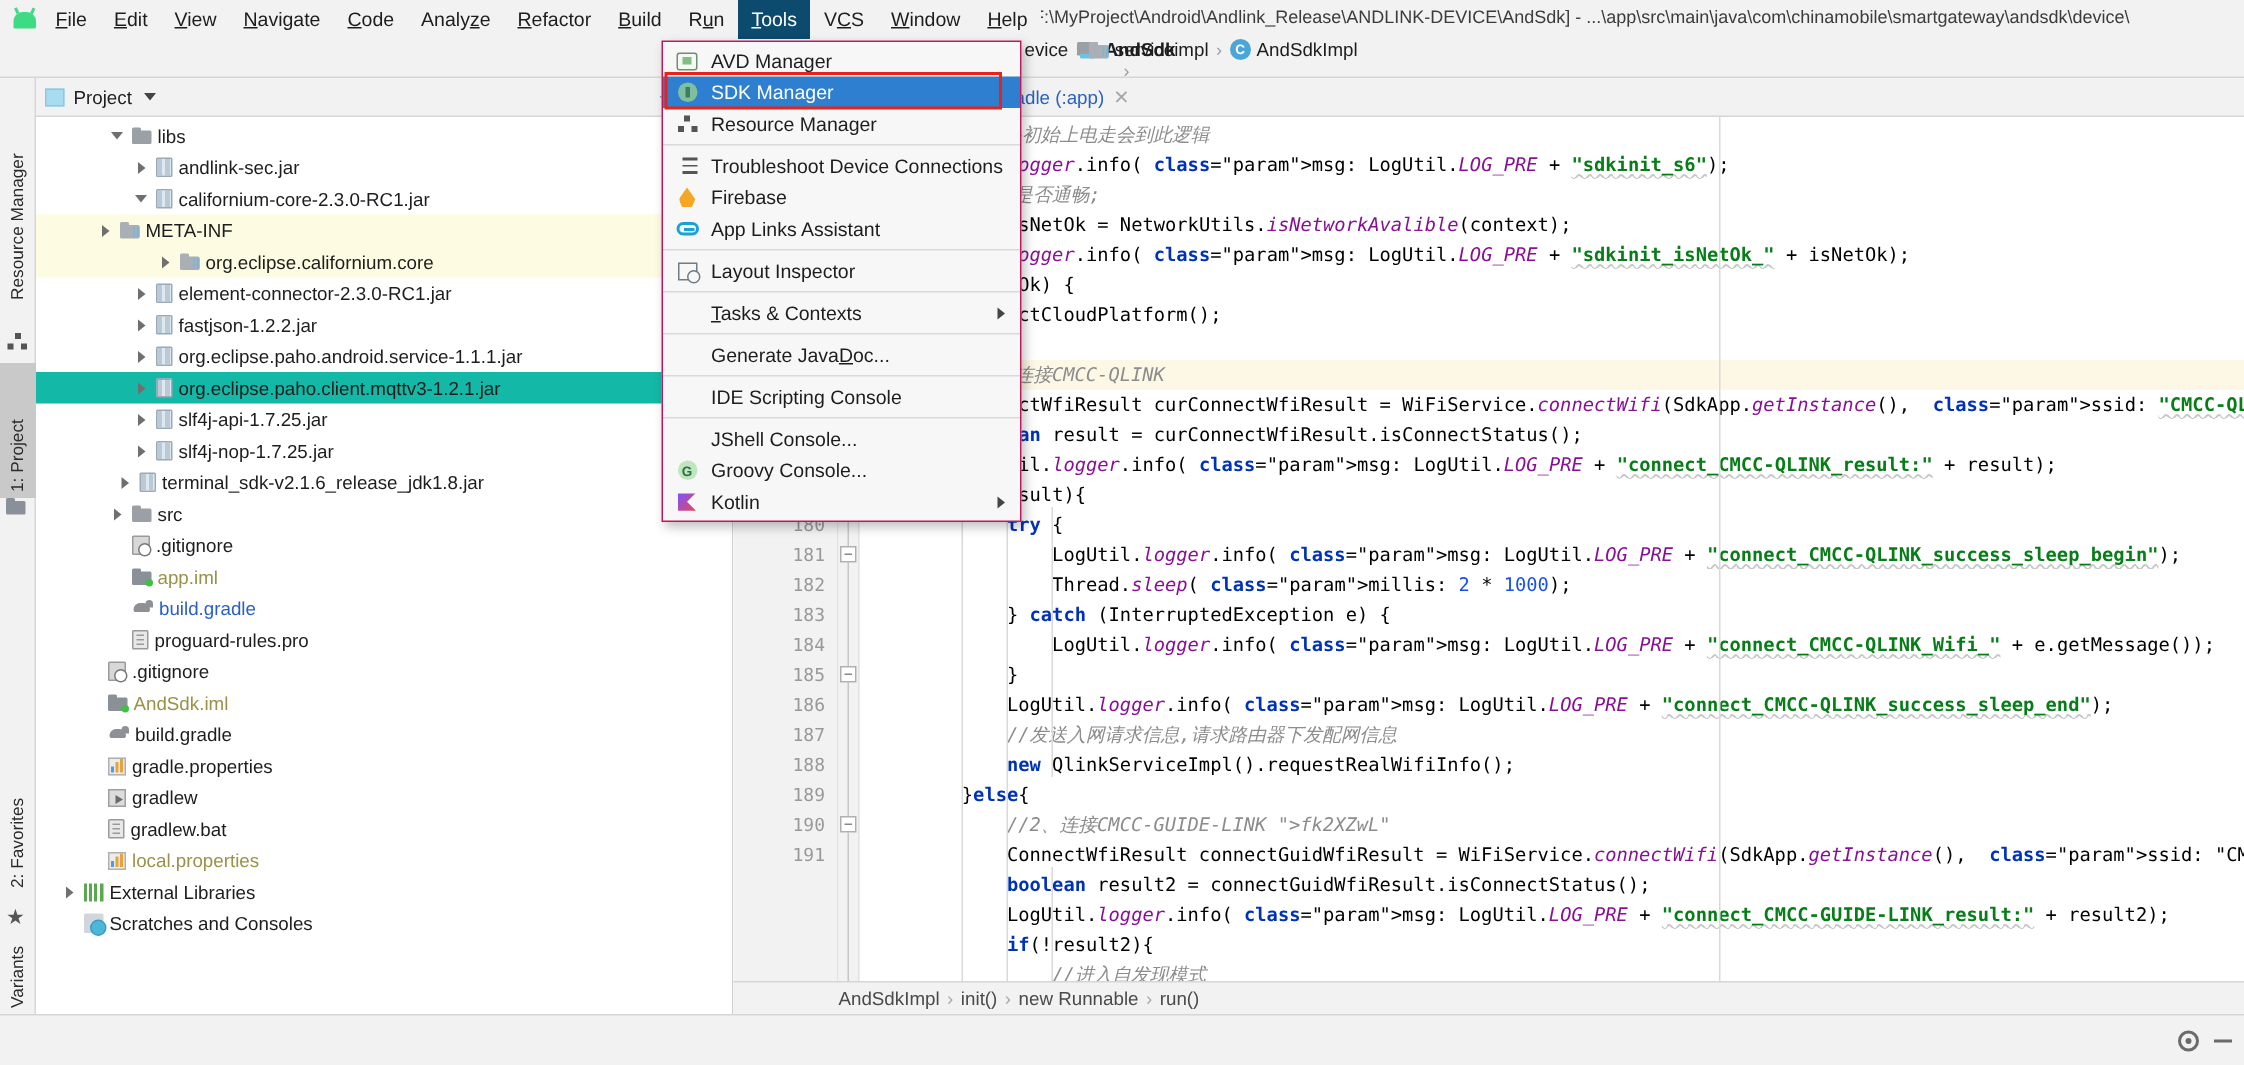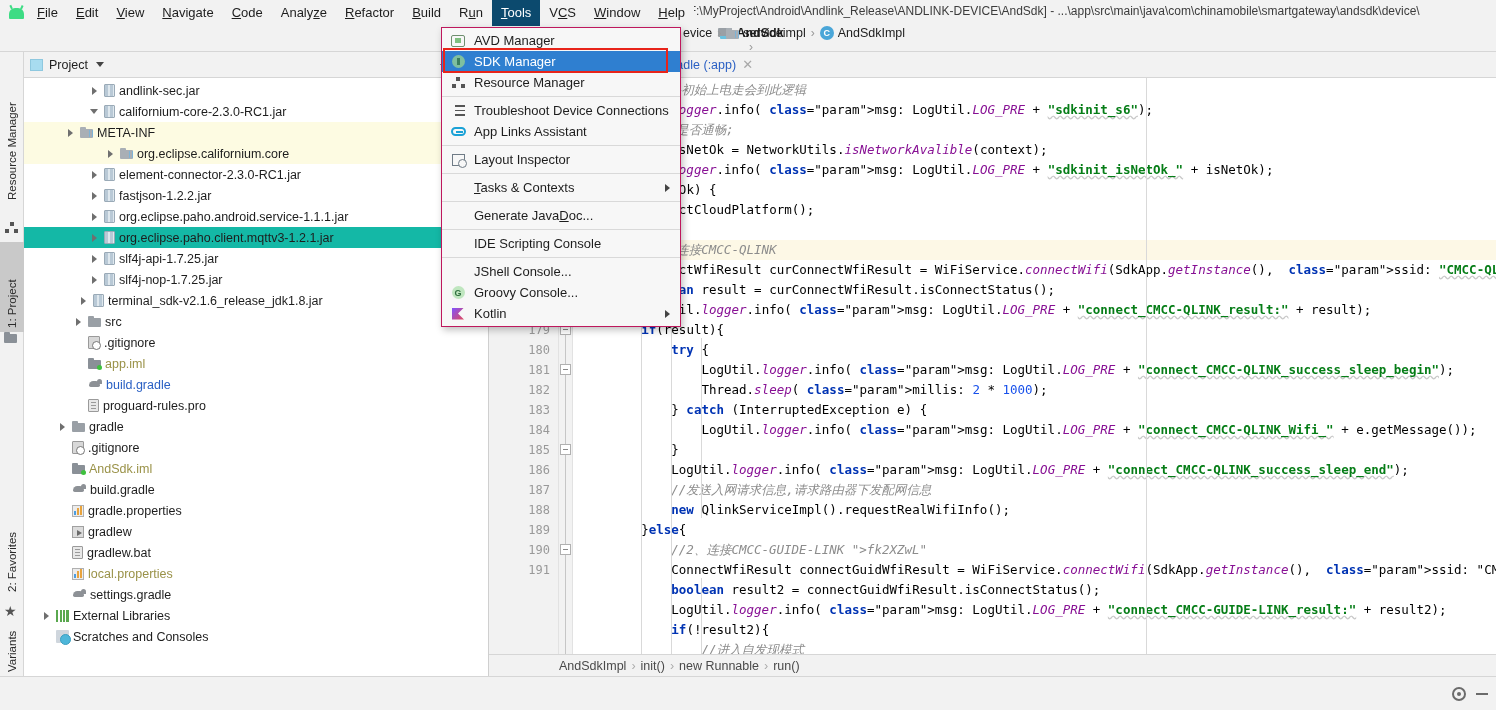--- a/index.html
+++ b/index.html
@@ -456,20 +456,25 @@
         <div class="ph-right">
           <span class="ic-target"></span>
           <span class="ic-collapse">
               <i></i>
               <i></i>
               <i></i>
             </span>
         </div>
       </div>
       <div class="tree" id="project-tree">
+          <div class="row" style="padding-left:48px">
+            <span class="tw open"></span>
+            <span class="ficon"></span>
+            <span class="lbl">libs</span>
+          </div>
           <div class="row" style="padding-left:64px">
             <span class="tw closed"></span>
             <span class="jaricon"></span>
             <span class="lbl">andlink-sec.jar</span>
           </div>
           <div class="row" style="padding-left:64px">
             <span class="tw open"></span>
             <span class="jaricon"></span>
             <span class="lbl">californium-core-2.3.0-RC1.jar</span>
           </div>
@@ -543,25 +548,20 @@
             <span class="tw"></span>
             <span class="gradleicon"></span>
             <span class="lbl blue">build.gradle</span>
           </div>
           <div class="row" style="padding-left:48px">
             <span class="tw"></span>
             <span class="fileicon"></span>
             <span class="lbl">proguard-rules.pro</span>
           </div>
           <div class="row" style="padding-left:32px">
-            <span class="tw closed"></span>
-            <span class="ficon"></span>
-            <span class="lbl">gradle</span>
-          </div>
-          <div class="row" style="padding-left:32px">
             <span class="tw"></span>
             <span class="giticon"></span>
             <span class="lbl">.gitignore</span>
           </div>
           <div class="row" style="padding-left:32px">
             <span class="tw"></span>
             <span class="ficon dark">
               <span class="dot"></span>
             </span>
             <span class="lbl olive">AndSdk.iml</span>
@@ -591,25 +591,20 @@
             <span class="lbl">gradlew.bat</span>
           </div>
           <div class="row" style="padding-left:32px">
             <span class="tw"></span>
             <span class="propicon">
               <i></i>
               <i></i>
               <i></i>
             </span>
             <span class="lbl olive">local.properties</span>
-          </div>
-          <div class="row" style="padding-left:32px">
-            <span class="tw"></span>
-            <span class="gradleicon"></span>
-            <span class="lbl">settings.gradle</span>
           </div>
           <div class="row" style="padding-left:16px">
             <span class="tw closed"></span>
             <span class="libicon"></span>
             <span class="lbl">External Libraries</span>
           </div>
           <div class="row" style="padding-left:16px">
             <span class="tw"></span>
             <span class="scratchicon"></span>
             <span class="lbl">Scratches and Consoles</span>
@@ -725,20 +720,26 @@
           <span class="ic-list">
             <i></i>
             <i></i>
             <i></i>
           </span>
         </span>
         <span>Troubleshoot Device Connections</span>
       </div>
       <div class="mi">
         <span class="mi-ico">
+          <span class="ic-fire"></span>
+        </span>
+        <span>Firebase</span>
+      </div>
+      <div class="mi">
+        <span class="mi-ico">
           <span class="ic-link"></span>
         </span>
         <span>App Links Assistant</span>
       </div>
       <div class="mi-sep"></div>
       <div class="mi">
         <span class="mi-ico">
           <span class="ic-layout"></span>
         </span>
         <span>Layout Inspector</span>

